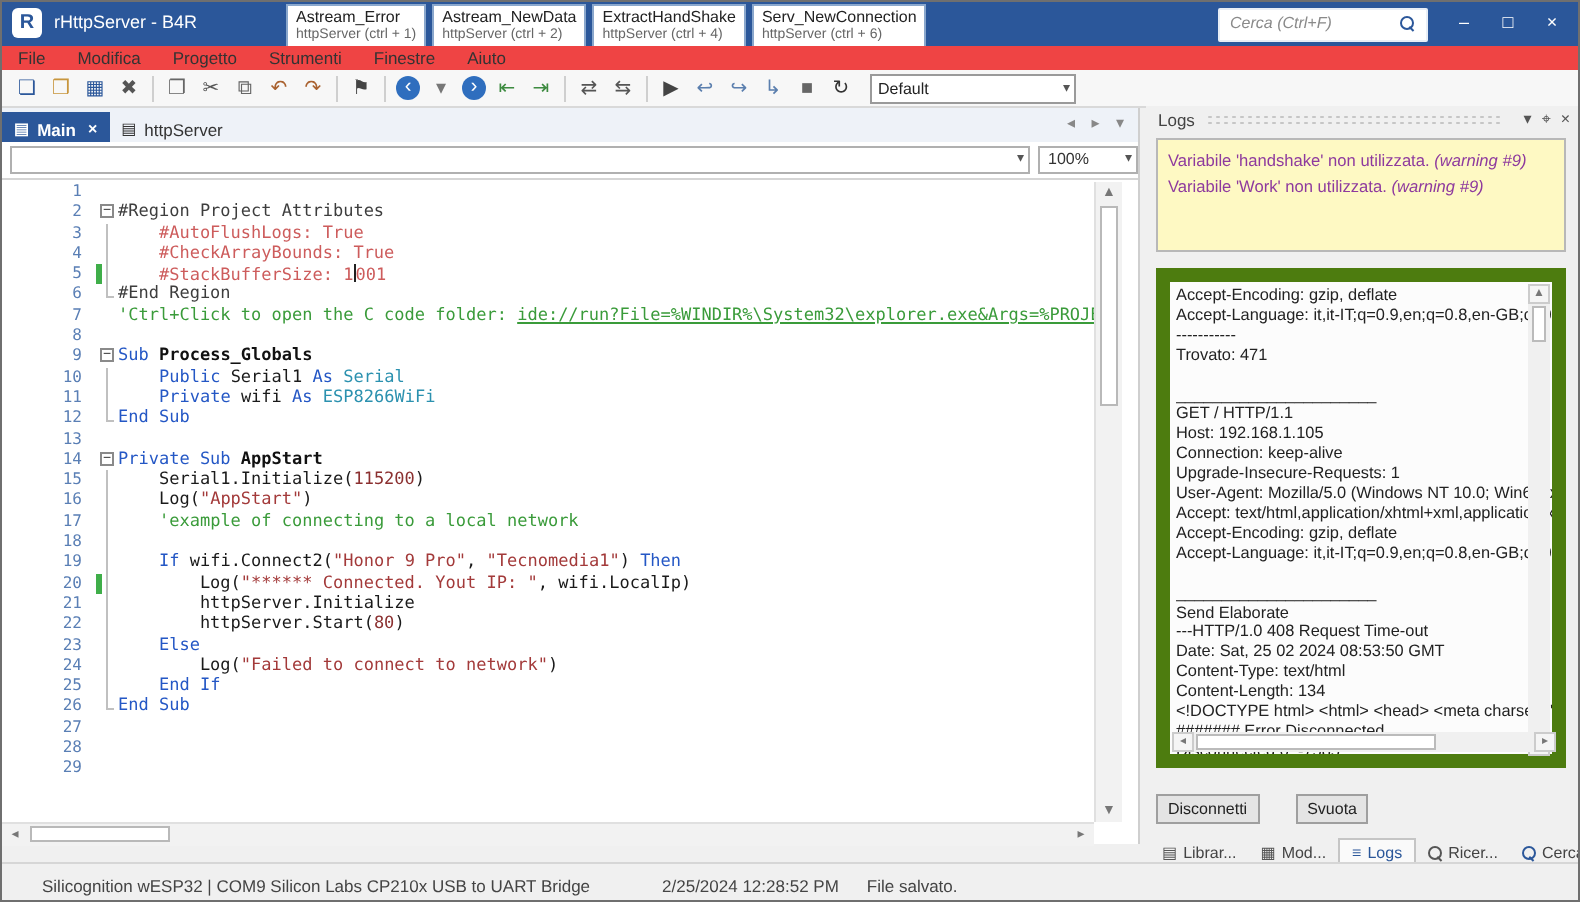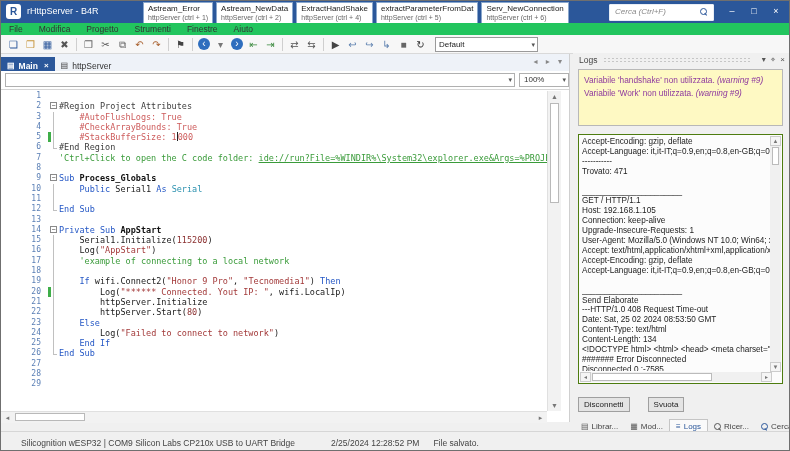--- a/index.html
+++ b/index.html
@@ -16,21 +16,21 @@
   .ft2{font-size:7px;color:#666;white-space:nowrap;margin-top:1px;}
   #searchbox{position:absolute;left:608px;top:3px;width:103px;height:15px;background:#fff;border:1px solid #e8eef6;
              border-radius:1px;}
   #searchph{position:absolute;left:5px;top:2px;font-size:8px;font-style:italic;color:#8a8a8a;}
   .mag{position:absolute;right:6px;top:3px;width:5px;height:5px;border:1.2px solid var(--titlebar);border-radius:50%;}
   .mag::after{content:"";position:absolute;left:4px;top:4px;width:3px;height:1.2px;background:var(--titlebar);
               transform:rotate(45deg);transform-origin:0 0;}
   #wincontrols{position:absolute;right:4px;top:0;display:flex;}
   .winbtn{width:22px;height:20px;color:#fff;font-size:9px;text-align:center;line-height:20px;}
   
-  #menubar{position:absolute;left:0;top:22px;width:790px;height:12px;background:#22c55e;display:flex;align-items:center;padding-left:8px;box-sizing:border-box;}
+  #menubar{position:absolute;left:0;top:22px;width:790px;height:12px;background:#ef4444;display:flex;align-items:center;padding-left:8px;box-sizing:border-box;}
   .menu-item{font-size:8.5px;color:#333;margin-right:16px;}
   #toolbar{position:absolute;left:0;top:34px;width:790px;height:19px;background:#f7f7f7;border-bottom:1px solid #d9d9d9;
            display:flex;align-items:center;padding-left:4px;box-sizing:border-box;}
   .tbi{width:15px;height:15px;font-size:10px;text-align:center;line-height:15px;margin:0 1px;}
   .tbsep{width:1px;height:13px;background:#cfcfcf;margin:0 3px;}
   .tbcircle{width:12px;height:12px;border-radius:50%;background:#2f6ebe;color:#fff;font-size:10px;line-height:11px;
             text-align:center;margin:0 2px;}
   #tbcombo{width:95px;height:13px;background:#fff;border:1px solid #9a9a9a;font-size:8px;color:#222;
            padding:0 3px;line-height:13px;position:relative;margin-left:6px;}
   #tbcombo .dd{position:absolute;right:2px;top:0;color:#555;font-size:7px;}
@@ -77,21 +77,21 @@
   
   #rpanel{position:absolute;left:572px;top:52px;width:218px;height:380px;background:#f0f0f0;}
   #rheader{position:absolute;left:2px;top:0;width:214px;height:14px;display:flex;align-items:center;}
   #rtitle{font-size:8.5px;color:#444;margin-left:4px;flex:none;}
   #rtexture{flex:1;height:6px;margin:0 6px;background-image:radial-gradient(#c6c6c6 0.8px,transparent 0.9px);background-size:4px 3px;}
   .rhicon{font-size:8px;color:#555;margin-left:5px;flex:none;}
   #warnbox{position:absolute;left:5px;top:16px;width:205px;height:57px;background:#fef9c3;border:1px solid #b8b8b8;
            padding:4px 5px;box-sizing:border-box;overflow:hidden;}
   .warnline{font-size:8.3px;color:var(--warning);line-height:13px;white-space:nowrap;}
   .warnnote{font-style:italic;}
-  #logbox{position:absolute;left:5px;top:81px;width:205px;height:250px;background:#fcfcfc;border:1px solid #4d7c0f;box-sizing:border-box;}
+  #logbox{position:absolute;left:5px;top:81px;width:205px;height:250px;background:#fcfcfc;border:7px solid #4d7c0f;box-sizing:border-box;}
   #logtext{position:absolute;left:3px;top:2px;width:188px;height:234px;overflow:hidden;}
   .logline{font-size:8.2px;color:#222;line-height:9.9px;white-space:nowrap;}
   #logvscroll{position:absolute;right:1px;top:1px;width:11px;height:236px;background:#f0f0f0;}
   #logvthumb{position:absolute;left:2px;top:11px;width:7px;height:18px;background:#fff;border:1px solid #bbb;box-sizing:border-box;}
   .minarrow{width:11px;height:10px;border:1px solid #ccc;background:#f5f5f5;font-size:6px;color:#777;text-align:center;line-height:9px;box-sizing:border-box;}
   #logvscroll .down{position:absolute;bottom:0;}
   #loghscroll{position:absolute;left:1px;bottom:1px;width:192px;height:10px;background:#f0f0f0;}
   #loghthumb{position:absolute;left:12px;top:1px;width:120px;height:8px;background:#fff;border:1px solid #bbb;box-sizing:border-box;}
   #loghscroll .right{position:absolute;right:0;top:0;}
   #loghscroll .left{position:absolute;left:0;top:0;}
@@ -125,24 +125,20 @@
         </div>
         <div class="ftab">
           <div class="ft1">Astream_NewData</div>
           <div class="ft2">httpServer  (ctrl + 2)</div>
         </div>
         <div class="ftab">
           <div class="ft1">ExtractHandShake</div>
           <div class="ft2">httpServer  (ctrl + 4)</div>
         </div>
         <div class="ftab">
-          <div class="ft1">extractParameterFromDat</div>
-          <div class="ft2">httpServer  (ctrl + 5)</div>
-        </div>
-        <div class="ftab">
           <div class="ft1">Serv_NewConnection</div>
           <div class="ft2">httpServer  (ctrl + 6)</div>
         </div>
       </div>
     <div id="searchbox">
       <span id="searchph">Cerca (Ctrl+F)</span>
       <span class="mag"></span>
     </div>
     <div id="wincontrols">
         <span class="winbtn">–</span>
@@ -211,27 +207,27 @@
       <div class="ecombo" id="combo-zoom">
         <span>100%</span>
         <span class="dd">▾</span>
       </div>
     </div>
     <div id="code">
         <div class="crow"><span class="ln">1</span><span class="mcol"></span><span class="ctext"></span></div>
         <div class="crow"><span class="ln">2</span><span class="mcol"><span class="fold">−</span></span><span class="ctext"><span class="reg">#Region Project Attributes</span></span></div>
         <div class="crow"><span class="ln">3</span><span class="mcol g"></span><span class="ctext"><span class="dir">    #AutoFlushLogs: True</span></span></div>
         <div class="crow"><span class="ln">4</span><span class="mcol g"></span><span class="ctext"><span class="dir">    #CheckArrayBounds: True</span></span></div>
-        <div class="crow"><span class="ln">5</span><span class="mcol g"><span class="mark"></span></span><span class="ctext"><span class="dir">    #StackBufferSize: 1</span><span class="caret"></span><span class="dir">000</span></span></div>
+        <div class="crow"><span class="ln">5</span><span class="mcol g"><span class="mark"></span></span><span class="ctext"><span class="dir">    #StackBufferSize: 1</span><span class="caret"></span><span class="dir">001</span></span></div>
         <div class="crow"><span class="ln">6</span><span class="mcol ge"></span><span class="ctext"><span class="reg">#End Region</span></span></div>
         <div class="crow"><span class="ln">7</span><span class="mcol"></span><span class="ctext"><span class="com">'Ctrl+Click to open the C code folder: </span><span class="link">ide://run?File=%WINDIR%\System32\explorer.exe&amp;Args=%PROJECT%\Objects\Src</span></span></div>
         <div class="crow"><span class="ln">8</span><span class="mcol"></span><span class="ctext"></span></div>
         <div class="crow"><span class="ln">9</span><span class="mcol"><span class="fold">−</span></span><span class="ctext"><span class="kw">Sub </span><span class="sub">Process_Globals</span></span></div>
         <div class="crow"><span class="ln">10</span><span class="mcol g"></span><span class="ctext"><span class="pln">    </span><span class="kw">Public </span><span class="pln">Serial1 </span><span class="kw">As </span><span class="typ">Serial</span></span></div>
-        <div class="crow"><span class="ln">11</span><span class="mcol g"></span></div>
+        <div class="crow"><span class="ln">11</span><span class="mcol g"></span><span class="ctext"><span class="pln">    </span><span class="kw">Private </span><span class="pln">wifi </span><span class="kw">As </span><span class="typ">ESP8266WiFi</span></span></div>
         <div class="crow"><span class="ln">12</span><span class="mcol ge"></span><span class="ctext"><span class="kw">End Sub</span></span></div>
         <div class="crow"><span class="ln">13</span><span class="mcol"></span><span class="ctext"></span></div>
         <div class="crow"><span class="ln">14</span><span class="mcol"><span class="fold">−</span></span><span class="ctext"><span class="kw">Private Sub </span><span class="sub">AppStart</span></span></div>
         <div class="crow"><span class="ln">15</span><span class="mcol g"></span><span class="ctext"><span class="pln">    Serial1.Initialize(</span><span class="num">115200</span><span class="pln">)</span></span></div>
         <div class="crow"><span class="ln">16</span><span class="mcol g"></span><span class="ctext"><span class="pln">    Log(</span><span class="str">"AppStart"</span><span class="pln">)</span></span></div>
         <div class="crow"><span class="ln">17</span><span class="mcol g"></span><span class="ctext"><span class="pln">    </span><span class="com">'example of connecting to a local network</span></span></div>
         <div class="crow"><span class="ln">18</span><span class="mcol g"></span><span class="ctext"></span></div>
         <div class="crow"><span class="ln">19</span><span class="mcol g"></span><span class="ctext"><span class="pln">    </span><span class="kw">If </span><span class="pln">wifi.Connect2(</span><span class="str">"Honor 9 Pro"</span><span class="pln">, </span><span class="str">"Tecnomedia1"</span><span class="pln">) </span><span class="kw">Then</span></span></div>
         <div class="crow"><span class="ln">20</span><span class="mcol g"><span class="mark"></span></span><span class="ctext"><span class="pln">        Log(</span><span class="str">"****** Connected. Yout IP: "</span><span class="pln">, wifi.LocalIp)</span></span></div>
         <div class="crow"><span class="ln">21</span><span class="mcol g"></span><span class="ctext"><span class="pln">        httpServer.Initialize</span></span></div>

